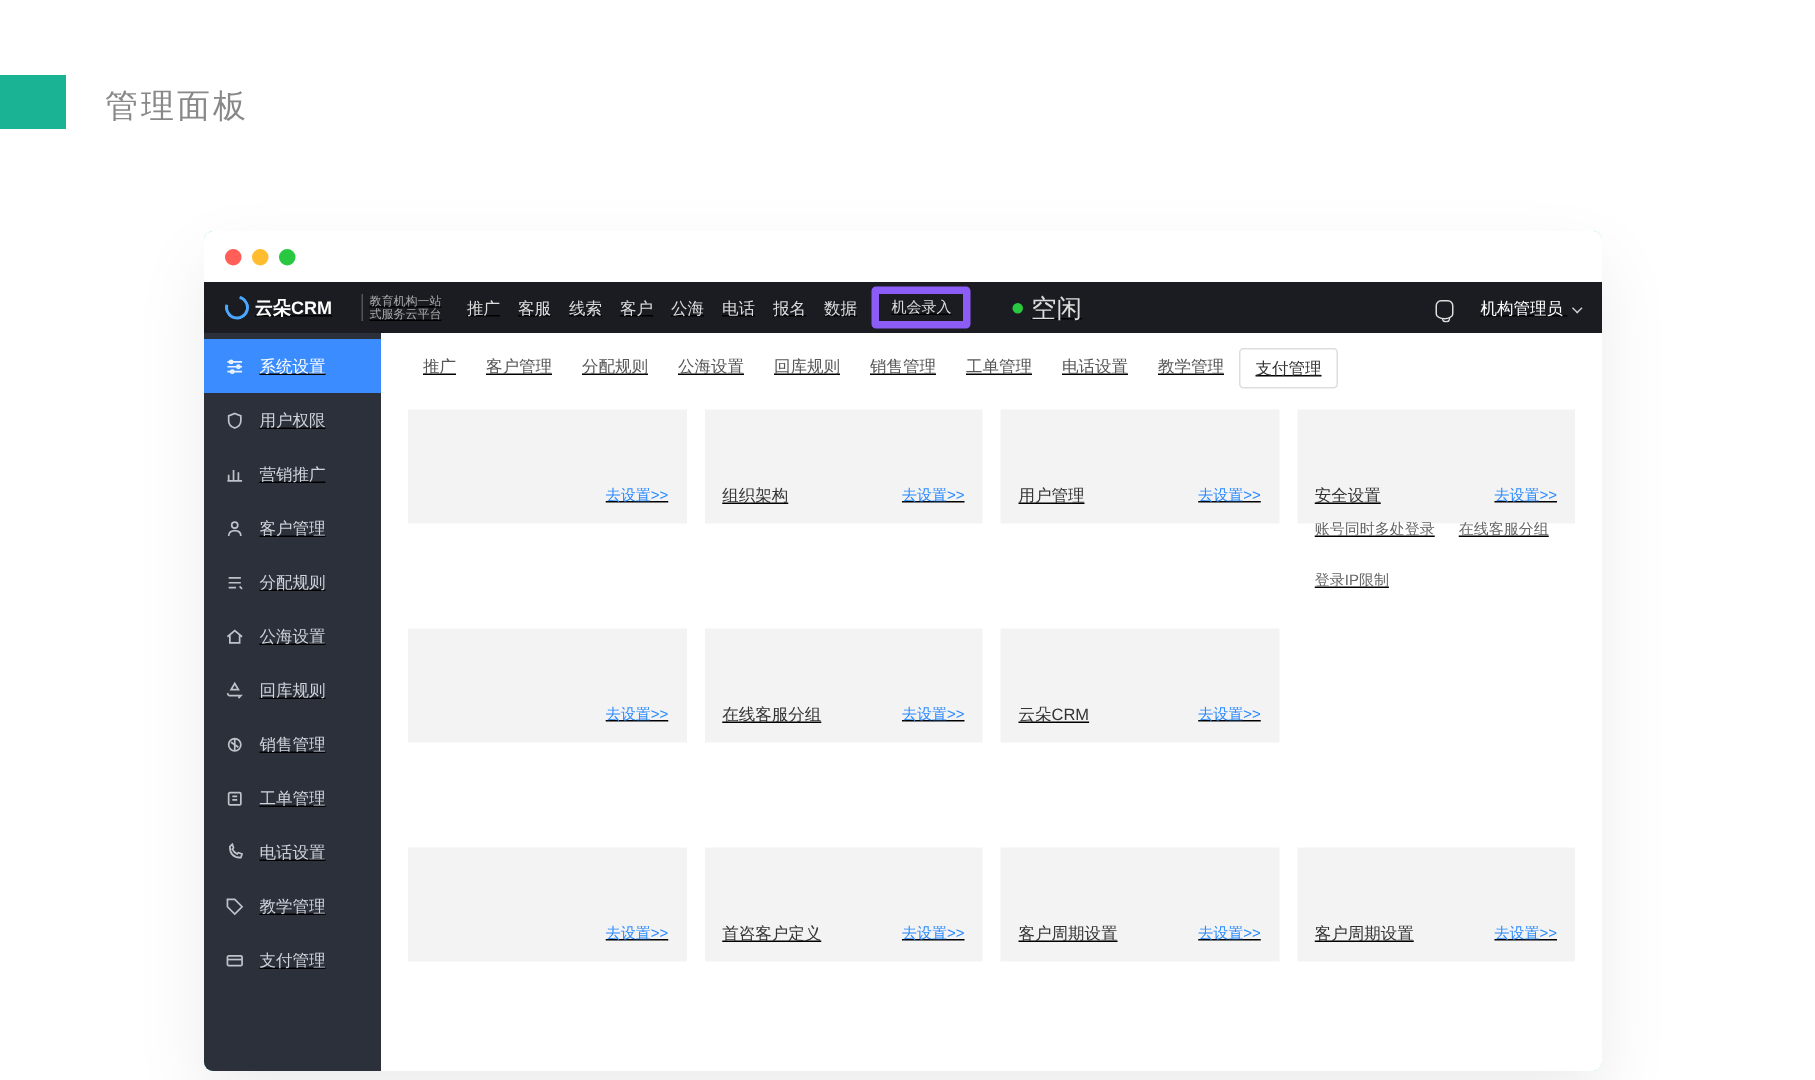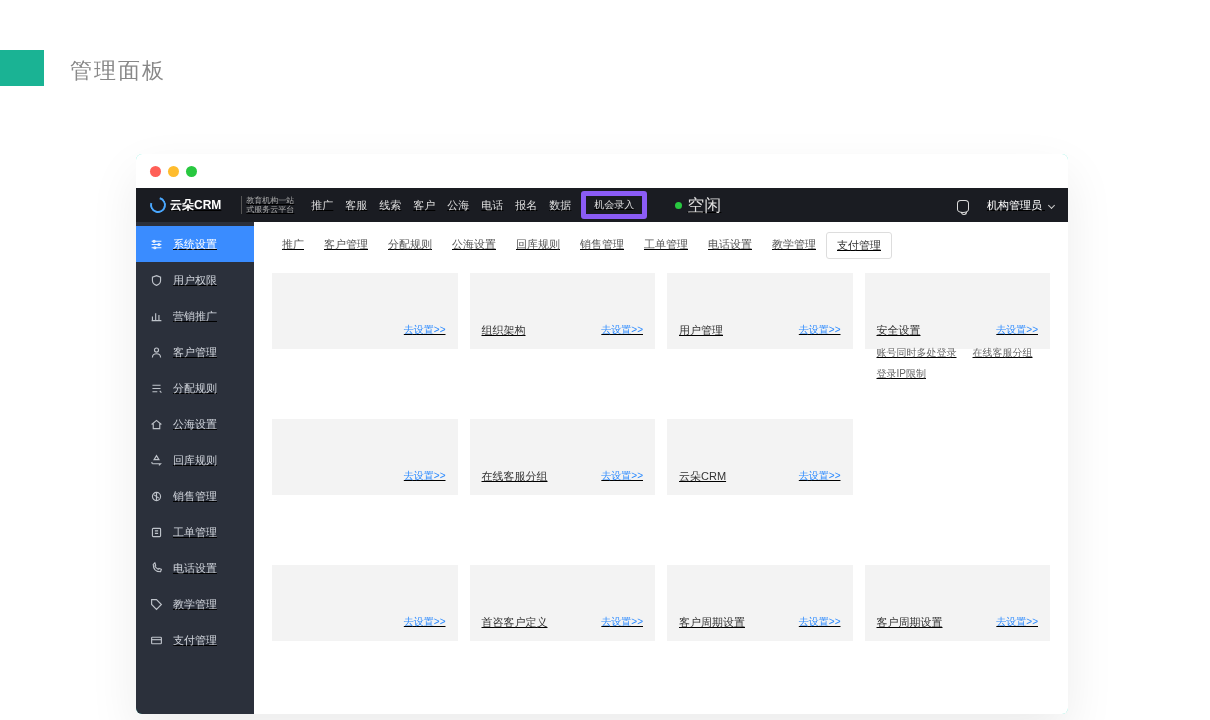--- a/index.html
+++ b/index.html
@@ -46,21 +46,21 @@
   .content { flex: 1; background: #fff; padding: 10px 18px 0 18px; overflow: hidden; position: relative; }
   .tabs { display: flex; gap: 0; font-size: 11px; color: #555; flex-wrap: wrap; margin-bottom: 14px; }
   .tab { padding: 5px 10px; cursor: pointer; }
   .tab.active-tab { border: 1px solid #ddd; border-radius: 3px; color: #333; }
   
   .card-grid { display: grid; grid-template-columns: repeat(4, 1fr); gap: 12px; }
   .card { background: #f3f3f3; height: 76px; padding: 10px 12px; font-size: 11px; color: #333; position: relative; }
   .card-head { display: flex; justify-content: space-between; align-items: flex-start; margin-top: 40px; }
   .card-title { color: #333; font-size: 11px; }
   .go-link { color: #2b8aff; font-size: 10px; cursor: pointer; white-space: nowrap; }
-  .card-body { margin-top: 8px; display: flex; flex-wrap: wrap; gap: 7px 16px; }
+  .card-body { margin-top: 8px; display: flex; flex-wrap: wrap; gap: 20px 16px; }
   .card-body span { font-size: 10px; color: #666; }
   
   .section-gap { height: 60px; }
   .section-gap.big { height: 70px; }
 </style>
 </head>
 <body>
 
 <div class="page-header">
   <div class="green-block"></div>

